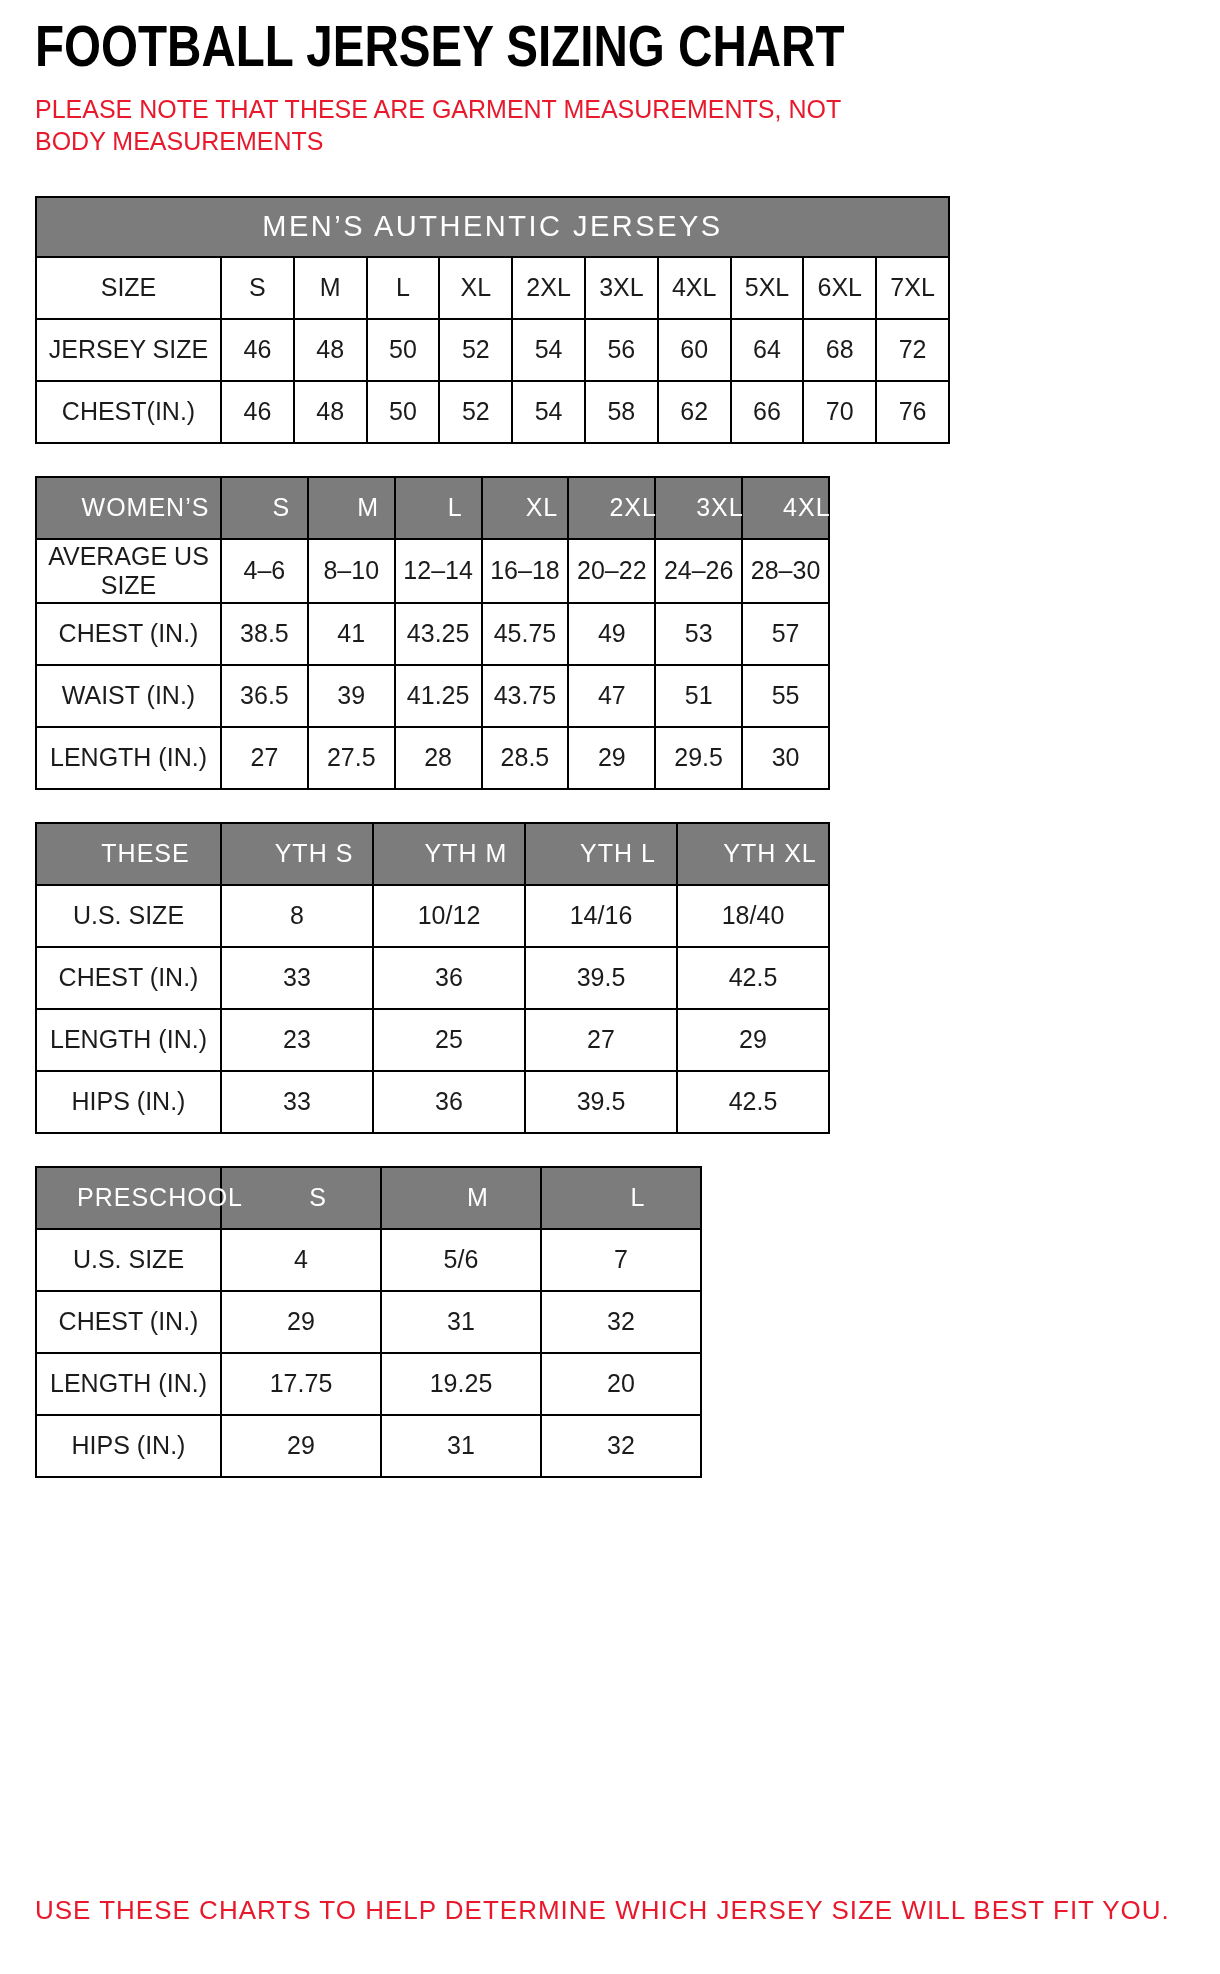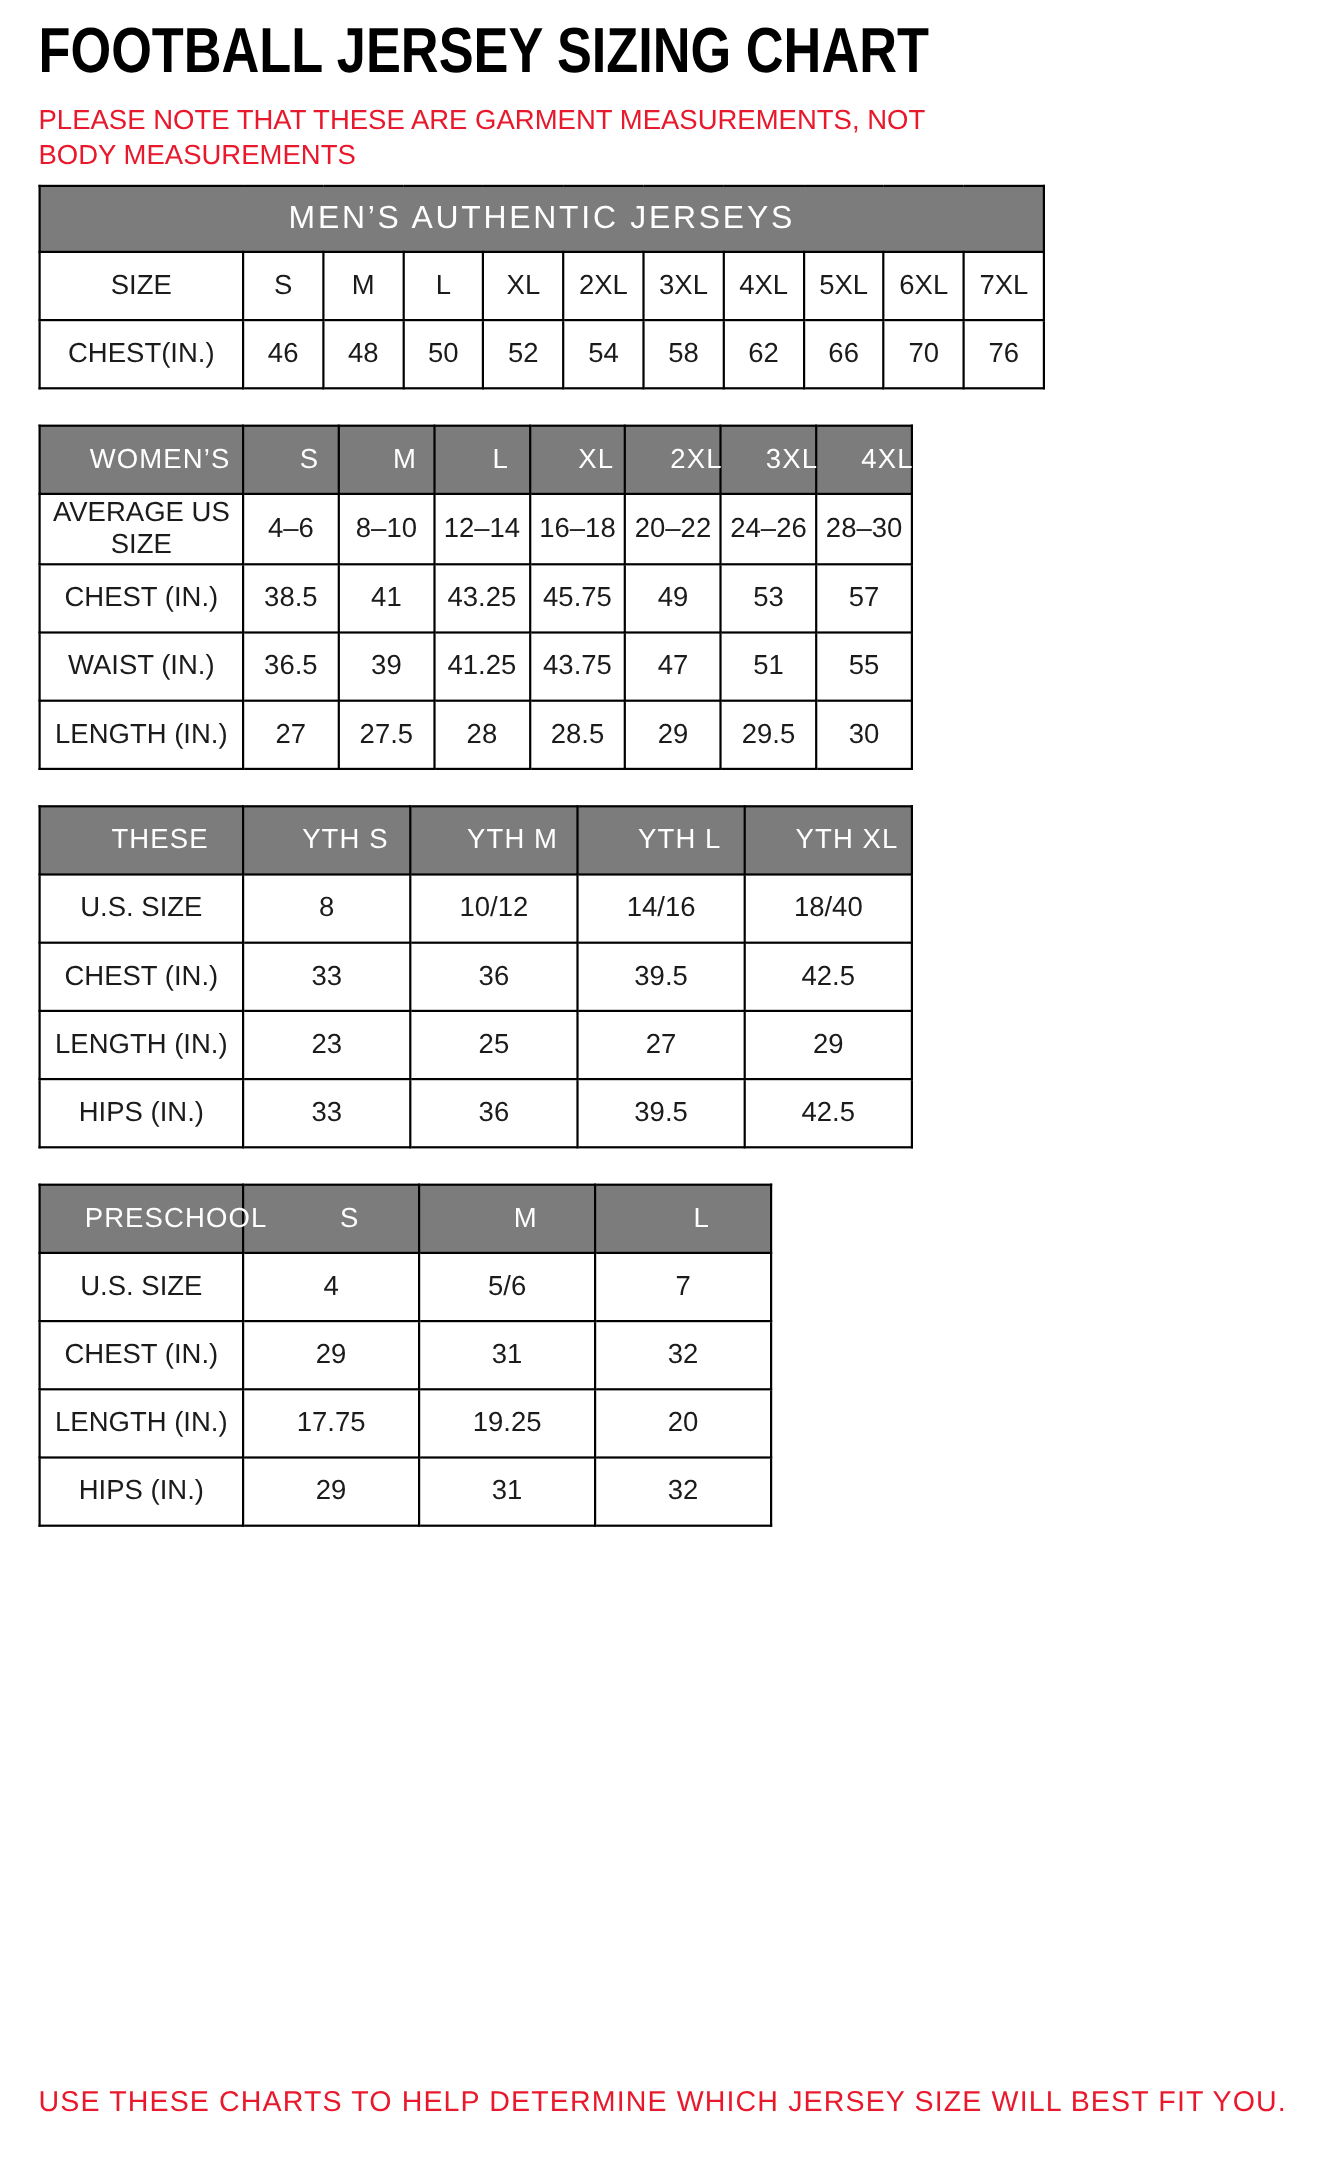--- a/index.html
+++ b/index.html
@@ -31,21 +31,21 @@
     white-space:nowrap;
     transform:scaleX(0.82);
     transform-origin:left center;
     color:#000;
   }
   .note{
     color:var(--red);
     font-size:25px;
     line-height:1.3;
     max-width:880px;
-    margin:16px 0 0 0;
+    margin:16px 0 28px 0;
   }
   .tbl-section{margin-top:32px;}
   .tbl-section.first{margin-top:10px;}
   table{
     border-collapse:collapse;
     table-layout:fixed;
   }
   th,td{
     border:2px solid #000;
     text-align:center;
@@ -109,20 +109,33 @@
             <td>S</td>
             <td>M</td>
             <td>L</td>
             <td>XL</td>
             <td>2XL</td>
             <td>3XL</td>
             <td>4XL</td>
             <td>5XL</td>
             <td>6XL</td>
             <td>7XL</td>
+          </tr>
+          <tr>
+            <th>JERSEY SIZE</th>
+            <td>46</td>
+            <td>48</td>
+            <td>50</td>
+            <td>52</td>
+            <td>54</td>
+            <td>56</td>
+            <td>60</td>
+            <td>64</td>
+            <td>68</td>
+            <td>72</td>
           </tr>
           <tr>
             <th>CHEST(IN.)</th>
             <td>46</td>
             <td>48</td>
             <td>50</td>
             <td>52</td>
             <td>54</td>
             <td>58</td>
             <td>62</td>

